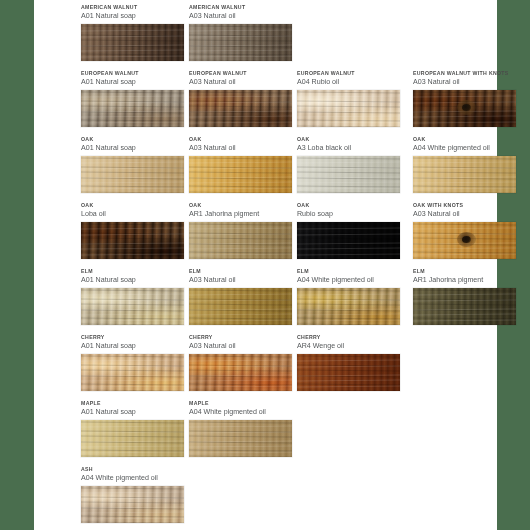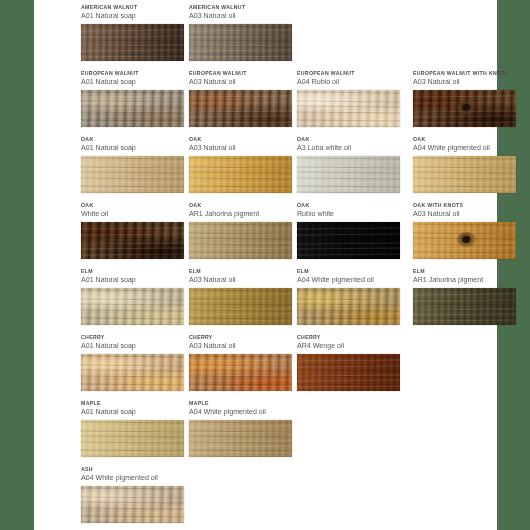--- a/index.html
+++ b/index.html
@@ -185,21 +185,21 @@
             <div class="gl lt" style="top: 20.5px; transform: rotate(-0.5deg);"></div>
             <div class="gl" style="top: 21.8px; transform: rotate(0.6deg);"></div>
             <div class="gl lt" style="top: 26.1px; transform: rotate(-0.5deg);"></div>
             <div class="gl" style="top: 30.4px; transform: rotate(0.6deg);"></div>
             <div class="gl lt" style="top: 31.7px; transform: rotate(-0.5deg);"></div>
             <div class="gl" style="top: 36px; transform: rotate(0.6deg);"></div>
           </div>
         </div>
         <div class="cell" style="left: 263px; top: 136px;">
           <div class="title">OAK</div>
-          <div class="subtitle">A3 Loba white oil</div>
+          <div class="subtitle">A3 Loba black oil</div>
           <div class="swatch" style="background: rgb(189, 188, 175);">
             <div class="grain" style="background: repeating-linear-gradient(90.6deg, rgb(163, 162, 149) 0px, rgb(189, 188, 175) 1.6px, rgb(214, 213, 201) 3.2px, rgb(189, 188, 175) 5px, rgb(163, 162, 149) 6.5px), linear-gradient(100deg, rgb(214, 213, 201) 0%, rgb(189, 188, 175) 45%, rgb(163, 162, 149) 100%); background-blend-mode: soft-light, normal; opacity: 0.95;"></div>
             <div class="gl" style="top: 2px; transform: rotate(0.6deg);"></div>
             <div class="gl lt" style="top: 6.3px; transform: rotate(-0.5deg);"></div>
             <div class="gl" style="top: 10.6px; transform: rotate(0.6deg);"></div>
             <div class="gl lt" style="top: 11.9px; transform: rotate(-0.5deg);"></div>
             <div class="gl" style="top: 16.2px; transform: rotate(0.6deg);"></div>
             <div class="gl lt" style="top: 20.5px; transform: rotate(-0.5deg);"></div>
             <div class="gl" style="top: 21.8px; transform: rotate(0.6deg);"></div>
             <div class="gl lt" style="top: 26.1px; transform: rotate(-0.5deg);"></div>
@@ -221,21 +221,21 @@
             <div class="gl lt" style="top: 20.5px; transform: rotate(-0.5deg);"></div>
             <div class="gl" style="top: 21.8px; transform: rotate(0.6deg);"></div>
             <div class="gl lt" style="top: 26.1px; transform: rotate(-0.5deg);"></div>
             <div class="gl" style="top: 30.4px; transform: rotate(0.6deg);"></div>
             <div class="gl lt" style="top: 31.7px; transform: rotate(-0.5deg);"></div>
             <div class="gl" style="top: 36px; transform: rotate(0.6deg);"></div>
           </div>
         </div>
         <div class="cell" style="left: 47px; top: 202px;">
           <div class="title">OAK</div>
-          <div class="subtitle">White oil</div>
+          <div class="subtitle">Loba oil</div>
           <div class="swatch" style="background: rgb(81, 55, 34);">
             <div class="grain" style="background: repeating-linear-gradient(92deg, rgb(43, 27, 14) 0px, rgb(81, 55, 34) 2px, rgb(116, 82, 50) 4px, rgb(81, 55, 34) 7px, rgb(43, 27, 14) 9px), radial-gradient(120% 60% at 20% 30%, rgb(116, 82, 50) 0%, rgba(0, 0, 0, 0) 60%), radial-gradient(110% 70% at 80% 80%, rgb(43, 27, 14) 0%, rgba(0, 0, 0, 0) 65%); background-blend-mode: overlay, overlay, normal; opacity: 0.95;"></div>
             <div class="gl" style="top: 2px; transform: rotate(0.6deg);"></div>
             <div class="gl lt" style="top: 6.3px; transform: rotate(-0.5deg);"></div>
             <div class="gl" style="top: 10.6px; transform: rotate(0.6deg);"></div>
             <div class="gl lt" style="top: 11.9px; transform: rotate(-0.5deg);"></div>
             <div class="gl" style="top: 16.2px; transform: rotate(0.6deg);"></div>
             <div class="gl lt" style="top: 20.5px; transform: rotate(-0.5deg);"></div>
             <div class="gl" style="top: 21.8px; transform: rotate(0.6deg);"></div>
             <div class="gl lt" style="top: 26.1px; transform: rotate(-0.5deg);"></div>
@@ -257,21 +257,21 @@
             <div class="gl lt" style="top: 20.5px; transform: rotate(-0.5deg);"></div>
             <div class="gl" style="top: 21.8px; transform: rotate(0.6deg);"></div>
             <div class="gl lt" style="top: 26.1px; transform: rotate(-0.5deg);"></div>
             <div class="gl" style="top: 30.4px; transform: rotate(0.6deg);"></div>
             <div class="gl lt" style="top: 31.7px; transform: rotate(-0.5deg);"></div>
             <div class="gl" style="top: 36px; transform: rotate(0.6deg);"></div>
           </div>
         </div>
         <div class="cell" style="left: 263px; top: 202px;">
           <div class="title">OAK</div>
-          <div class="subtitle">Rubio white</div>
+          <div class="subtitle">Rubio soap</div>
           <div class="swatch" style="background: rgb(27, 27, 28);">
             <div class="grain" style="background: repeating-linear-gradient(90.6deg, rgb(11, 11, 12) 0px, rgb(27, 27, 28) 1.6px, rgb(52, 52, 54) 3.2px, rgb(27, 27, 28) 5px, rgb(11, 11, 12) 6.5px), linear-gradient(100deg, rgb(52, 52, 54) 0%, rgb(27, 27, 28) 45%, rgb(11, 11, 12) 100%); background-blend-mode: soft-light, normal; opacity: 0.95;"></div>
             <div class="gl" style="top: 2px; transform: rotate(0.6deg);"></div>
             <div class="gl lt" style="top: 6.3px; transform: rotate(-0.5deg);"></div>
             <div class="gl" style="top: 10.6px; transform: rotate(0.6deg);"></div>
             <div class="gl lt" style="top: 11.9px; transform: rotate(-0.5deg);"></div>
             <div class="gl" style="top: 16.2px; transform: rotate(0.6deg);"></div>
             <div class="gl lt" style="top: 20.5px; transform: rotate(-0.5deg);"></div>
             <div class="gl" style="top: 21.8px; transform: rotate(0.6deg);"></div>
             <div class="gl lt" style="top: 26.1px; transform: rotate(-0.5deg);"></div>

